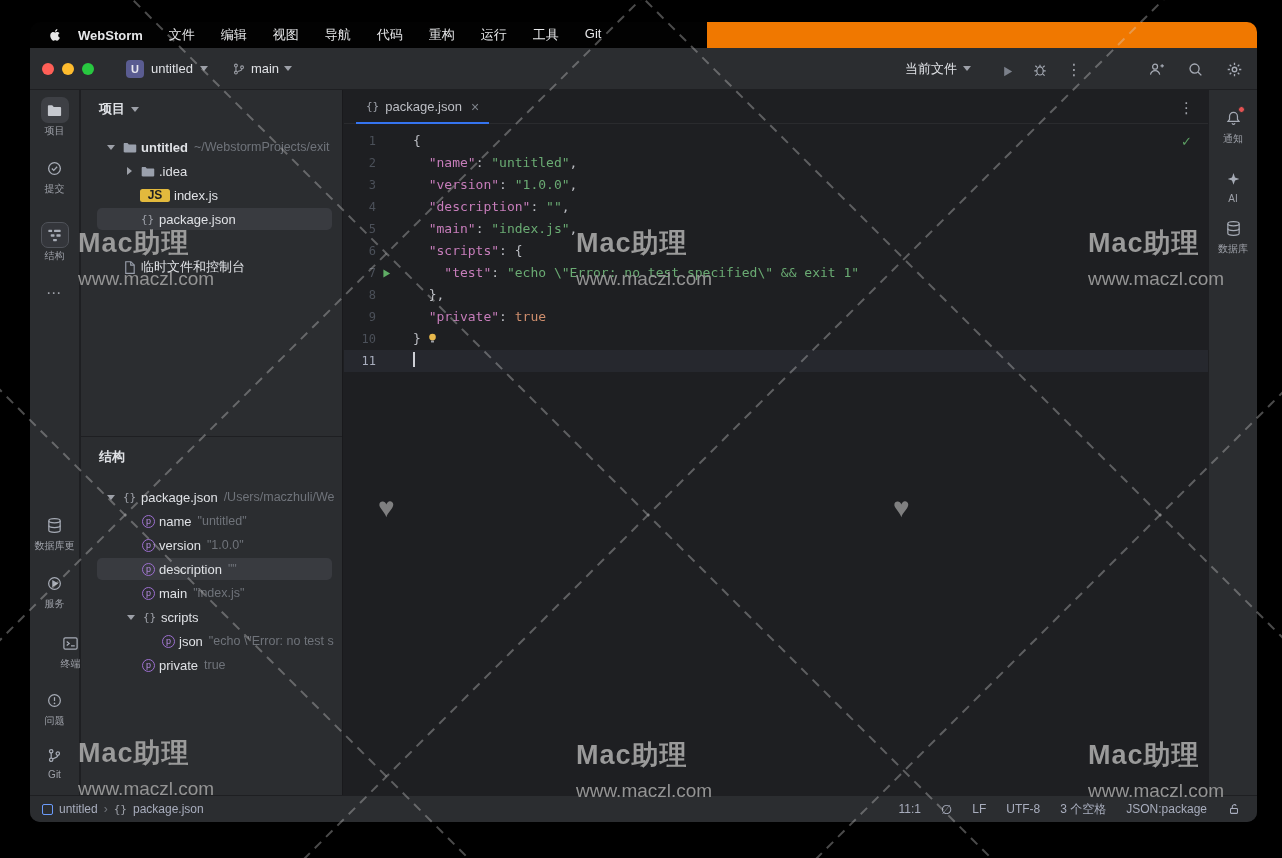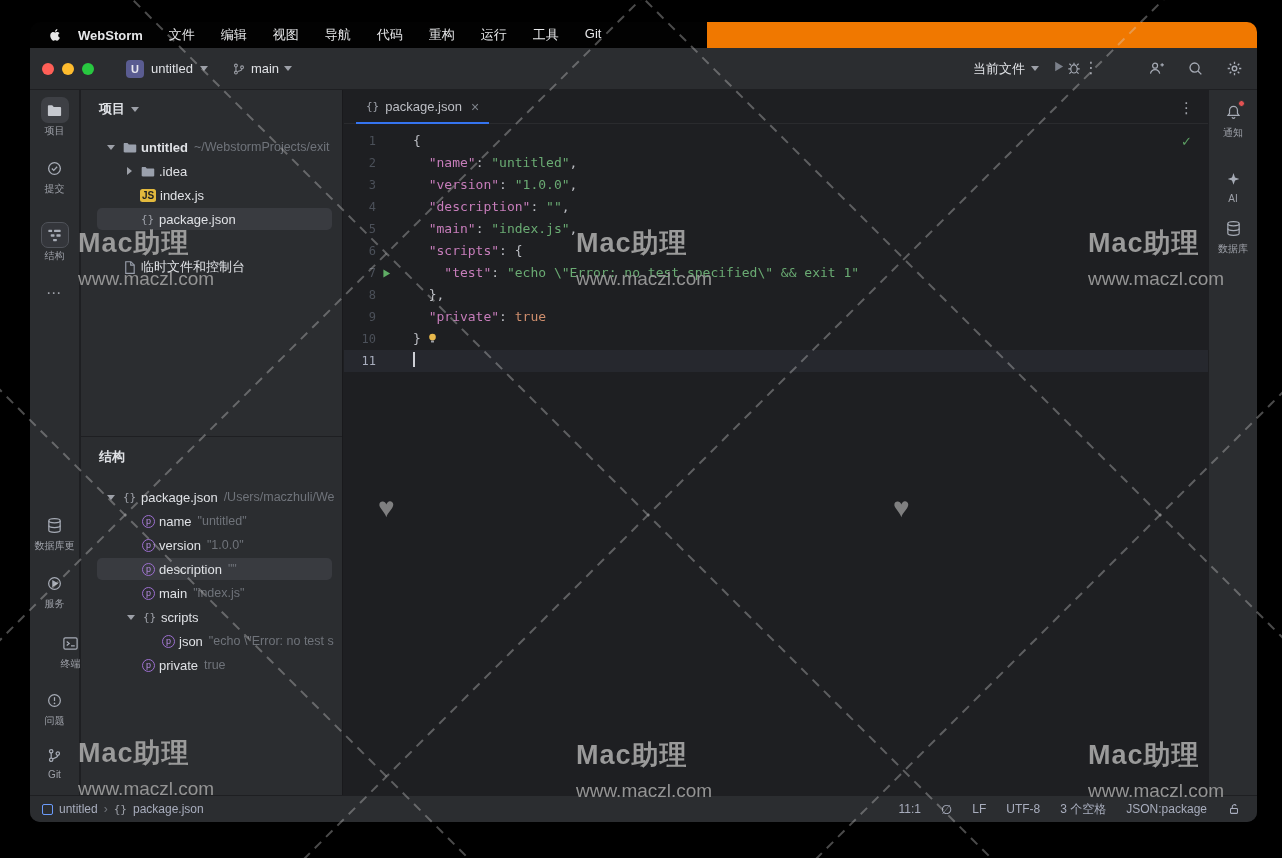--- a/index.html
+++ b/index.html
@@ -25,21 +25,21 @@
     border-bottom:1px solid #1e1f22;display:flex;align-items:center;font-size:13px}
   .tl-group{display:flex;gap:8px;margin-left:12px}
   .tl{width:12px;height:12px;border-radius:50%}
   .tl.red{background:var(--traffic-red,#ff5f57)}
   .tl.yel{background:var(--traffic-yellow,#febc2e)}
   .tl.grn{background:var(--traffic-green,#28c840)}
   .proj-chip{display:flex;align-items:center;margin-left:32px;gap:7px}
   .proj-badge{width:18px;height:18px;border-radius:4px;background:#5a5c91;color:#e8e8ee;
     font-size:11px;font-weight:bold;display:flex;align-items:center;justify-content:center}
   .branch-chip{display:flex;align-items:center;margin-left:24px;gap:5px}
-  .tb-right{margin-left:auto;display:flex;align-items:flex-start;margin-right:14px;gap:1px}
+  .tb-right{margin-left:auto;display:flex;align-items:flex-end;margin-right:14px;gap:18px}
   .runw{display:flex;align-items:center;gap:6px;margin-right:12px;color:#dfe1e5}
   .grp2{margin-left:48px;display:flex;align-items:center;gap:22px}
   .kebab{color:#9da0a8;font-size:16px;line-height:1}
 
   .chev-d{width:0;height:0;border-left:4px solid transparent;border-right:4px solid transparent;
     border-top:5px solid #9da0a8}
   .chev-r{width:0;height:0;border-top:4px solid transparent;border-bottom:4px solid transparent;
     border-left:5px solid #9da0a8}
   .ic{display:inline-flex;align-items:center;justify-content:center}
 
@@ -64,21 +64,21 @@
   .sect-divider{position:absolute;left:0;right:0;top:346px;height:1px;background:#1e1f22}
   .trow{position:absolute;left:0;right:0;height:24px;display:flex;align-items:center;color:#dfe1e5}
   .trow.selected::before{content:'';position:absolute;left:16px;right:10px;top:1px;bottom:1px;
     background:#393b40;border-radius:5px}
   .trow>*{position:relative}
   .chev-slot{width:14px;margin-right:4px;display:flex;justify-content:center;flex:none}
   .ticon{width:15px;margin-right:4px;display:flex;justify-content:center;flex:none}
   .tname{white-space:nowrap}
   .tname.b{font-weight:bold}
   .tdetail{color:#6f737a;margin-left:6px;font-size:12.5px;white-space:nowrap;overflow:hidden}
-  .jsb{width:16px;height:13px;background:#e2b93d;color:#1e1f22;font-size:10px;font-weight:bold;
+  .jsb{width:30px;height:13px;background:#e2b93d;color:#1e1f22;font-size:12px;font-weight:bold;
     display:flex;align-items:center;justify-content:center;border-radius:2.5px}
   .brc{color:#9da0a8;font-family:"DejaVu Sans Mono","Liberation Mono",monospace;font-size:11px}
   .prb{width:13px;height:13px;border:1px solid #9d6fd1;color:#b48ae0;border-radius:50%;font-size:9px;
     display:flex;align-items:center;justify-content:center}
 
   
   .editor{position:absolute;left:314px;top:42px;right:49px;bottom:27px;background:#1e1f22}
   .tabbar{position:absolute;left:0;top:0;right:0;height:34px;border-bottom:1px solid #2a2b2e;
     display:flex;align-items:stretch;font-size:13px}
   .tab{margin-left:12px;display:flex;align-items:center;gap:6px;padding:0 10px;position:relative;color:#bcbec4}
@@ -518,21 +518,21 @@
         </div>
         <div class="crow cur">
           <span class="ln">11</span>
           <span class="gut"></span>
           <span class="ctext"></span>
         </div>
       </div>
   </div>
 
   <div class="right-stripe" id="right-stripe">
-      <div class="stripe-item" style="top: 9px; text-align: right;">
+      <div class="stripe-item" style="top: 15px; text-align: right;">
         <div class="sbox">
           <span class="ic">
             <svg viewBox="0 0 18 18" width="17" height="17">
               <g fill="none" stroke="#a6abb5" stroke-width="1.3">
                 <path d="M9 2.6c-2.6 0-4.2 1.9-4.2 4.2v3.1L3.2 12h11.6l-1.6-2.1V6.8c0-2.3-1.6-4.2-4.2-4.2z"></path>
                 <path d="M7.4 14a1.7 1.7 0 0 0 3.2 0"></path>
               </g>
             </svg>
           </span>
           <span class="badge"></span>

